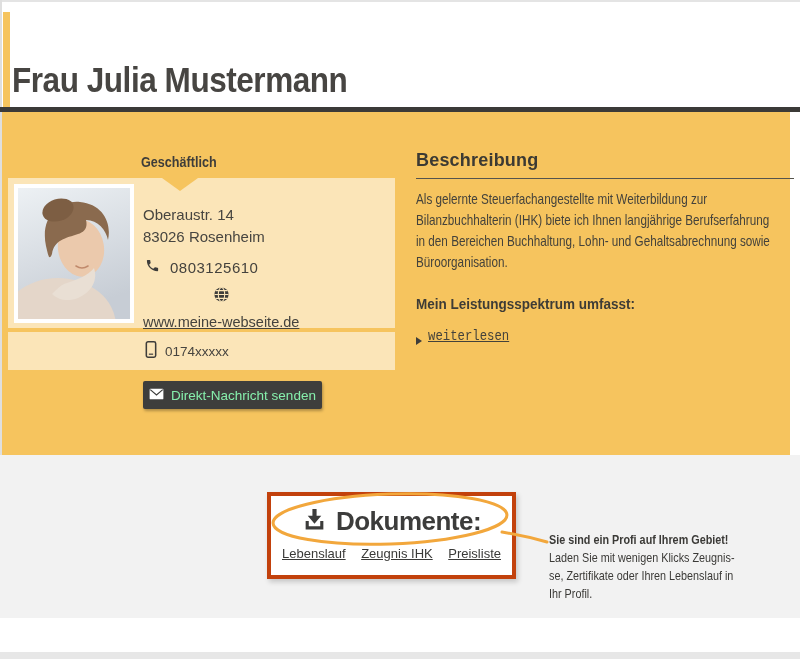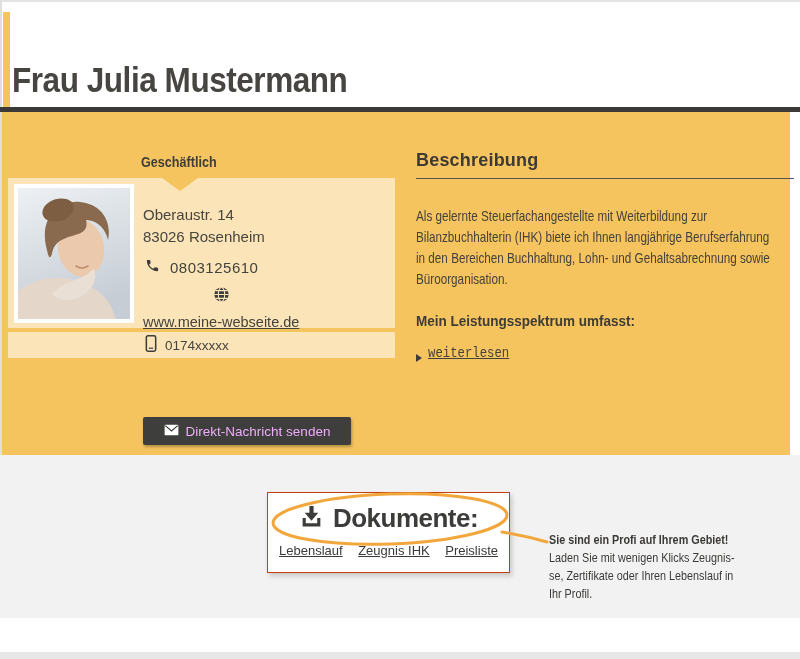--- a/index.html
+++ b/index.html
@@ -22,64 +22,64 @@
   }
   .title-divider{left:0;top:107px;width:800px;height:5px;background:#3B3A38;}
 
   
   .hero{left:2px;top:112px;width:788px;height:343px;background:#F6C45E;}
   .tab-label{
     left:139px;top:41px;font-size:15px;font-weight:bold;color:#3E3D3A;
     white-space:nowrap;transform:scaleX(0.84);transform-origin:0 0;
   }
   .card-main{left:6px;top:66px;width:387px;height:150px;background:#FBE5B8;}
-  .card-mobile{left:6px;top:220px;width:387px;height:26px;background:#FBE5B8;
+  .card-mobile{left:6px;top:220px;width:387px;height:38px;background:#FBE5B8;
     display:flex;align-items:center;}
   .tab-pointer{left:160px;top:66px;width:0;height:0;z-index:3;
     border-left:18px solid transparent;border-right:18px solid transparent;
     border-top:13px solid #F6C45E;}
   .photo-frame{left:12px;top:72px;width:112px;height:131px;background:#fff;
     padding:4px;z-index:2;}
   .photo-frame svg{display:block;}
 
   .addr1{left:141px;top:94px;font-size:15px;color:#474540;}
   .addr2{left:141px;top:116px;font-size:15px;color:#474540;}
   .phone-row{left:143px;top:146px;display:flex;align-items:center;gap:10px;}
   .phone-num{font-size:15px;color:#44423D;letter-spacing:0.5px;}
   .web-row{left:141px;top:174px;display:flex;align-items:center;gap:7px;flex-direction:column;}
   .weblink{font-size:14.5px;color:#44423D;text-decoration:underline;cursor:pointer;}
   .mobile-inner{margin-left:137px;display:flex;align-items:center;gap:8px;}
   .mobile-num{font-size:13.5px;color:#46443F;}
 
   .msg-btn{
-    left:141px;top:269px;width:208px;height:28px;background:#3E3E3C;color:#f0abfc;
+    left:141px;top:269px;width:179px;height:28px;background:#3E3E3C;color:#86efac;
     display:flex;align-items:center;justify-content:center;gap:7px;border:none;
     border-radius:2px;box-shadow:1px 2px 3px rgba(0,0,0,0.28);cursor:pointer;
-    font-family:"Liberation Sans", sans-serif;font-size:13.5px;margin-top:36px;
+    font-family:"Liberation Sans", sans-serif;font-size:13.5px;
   }
 
   
   .desc{left:414px;top:38px;width:378px;}
   .desc h2{margin:0;font-size:18px;font-weight:bold;color:#3C3A33;
     letter-spacing:0.2px;padding-bottom:7px;border-bottom:1px solid #55544D;}
-  .desc-body{margin-top:26px;}
+  .desc-body{margin-top:9px;}
   .desc-line{font-size:15px;line-height:21px;color:#44423B;white-space:nowrap;
     transform:scaleX(0.78);transform-origin:0 50%;}
   .spectrum{margin-top:23px;font-size:15px;font-weight:bold;color:#3E3C36;
     white-space:nowrap;transform:scaleX(0.9);transform-origin:0 50%;}
   .read-more{margin-top:16px;display:flex;align-items:flex-end;gap:6px;font-family:Liberation Mono, monospace;}
   .caret{width:0;height:0;border-top:4.5px solid transparent;
     border-bottom:4.5px solid transparent;border-left:6px solid #3E3D3A;}
   .read-link{font-size:15px;color:#44423B;text-decoration:underline;cursor:pointer;
     white-space:nowrap;transform:scaleX(0.82);transform-origin:0 50%;display:inline-block;}
 
   
   .bottom{left:0;top:455px;width:800px;height:163px;background:#F2F2F2;}
   .doc-box{position:absolute;left:267px;top:37px;width:241px;height:79px;background:#fff;
-    border:1px solid #c2410c;box-shadow:2px 3px 5px rgba(0,0,0,0.18);}
+    border:4px solid #c2410c;box-shadow:2px 3px 5px rgba(0,0,0,0.18);}
   .doc-head{display:flex;align-items:center;justify-content:center;gap:9px;
     margin-top:9px;height:32px;}
   .doc-title{font-size:26px;font-weight:bold;color:#3C3C3B;letter-spacing:-0.5px;
     white-space:nowrap;}
   .doc-links{display:flex;justify-content:space-between;padding:0 11px;margin-top:9px;}
   .doc-link{font-size:13px;color:#3A3A38;text-decoration:underline;cursor:pointer;}
   .annot-svg{position:absolute;left:266px;top:33px;width:290px;height:64px;
     overflow:visible;pointer-events:none;}
   .annot{position:absolute;left:549px;top:76px;color:#3B3A37;}
   .annot-head{font-size:13.5px;font-weight:bold;white-space:nowrap;line-height:18px;

